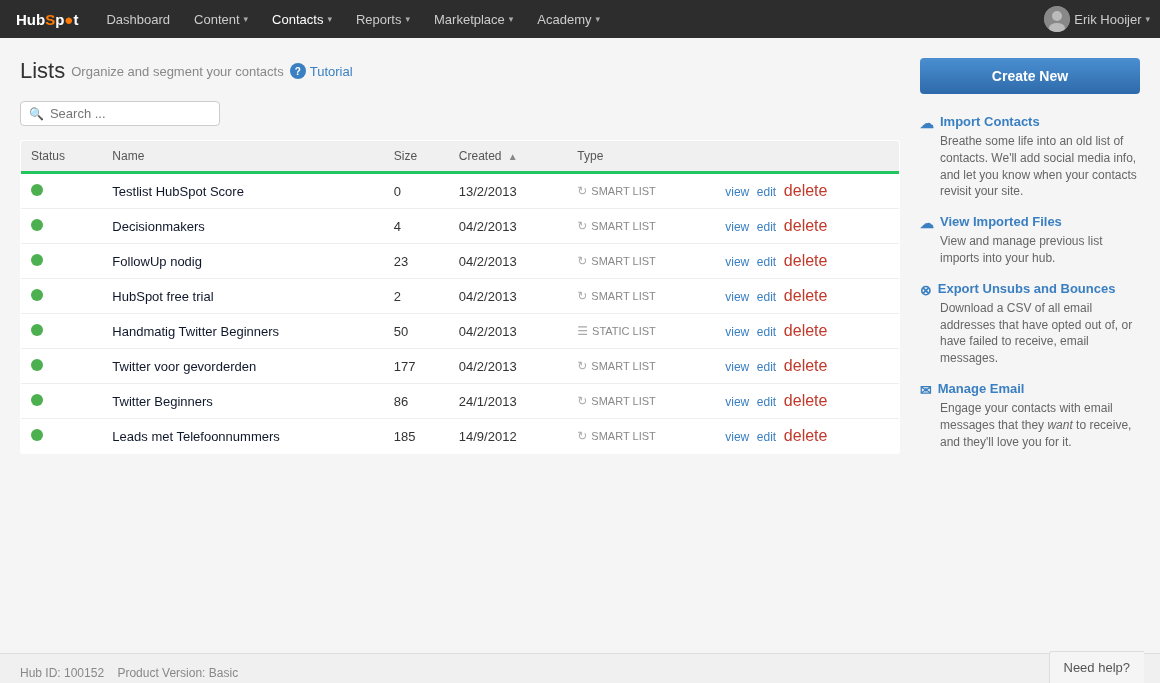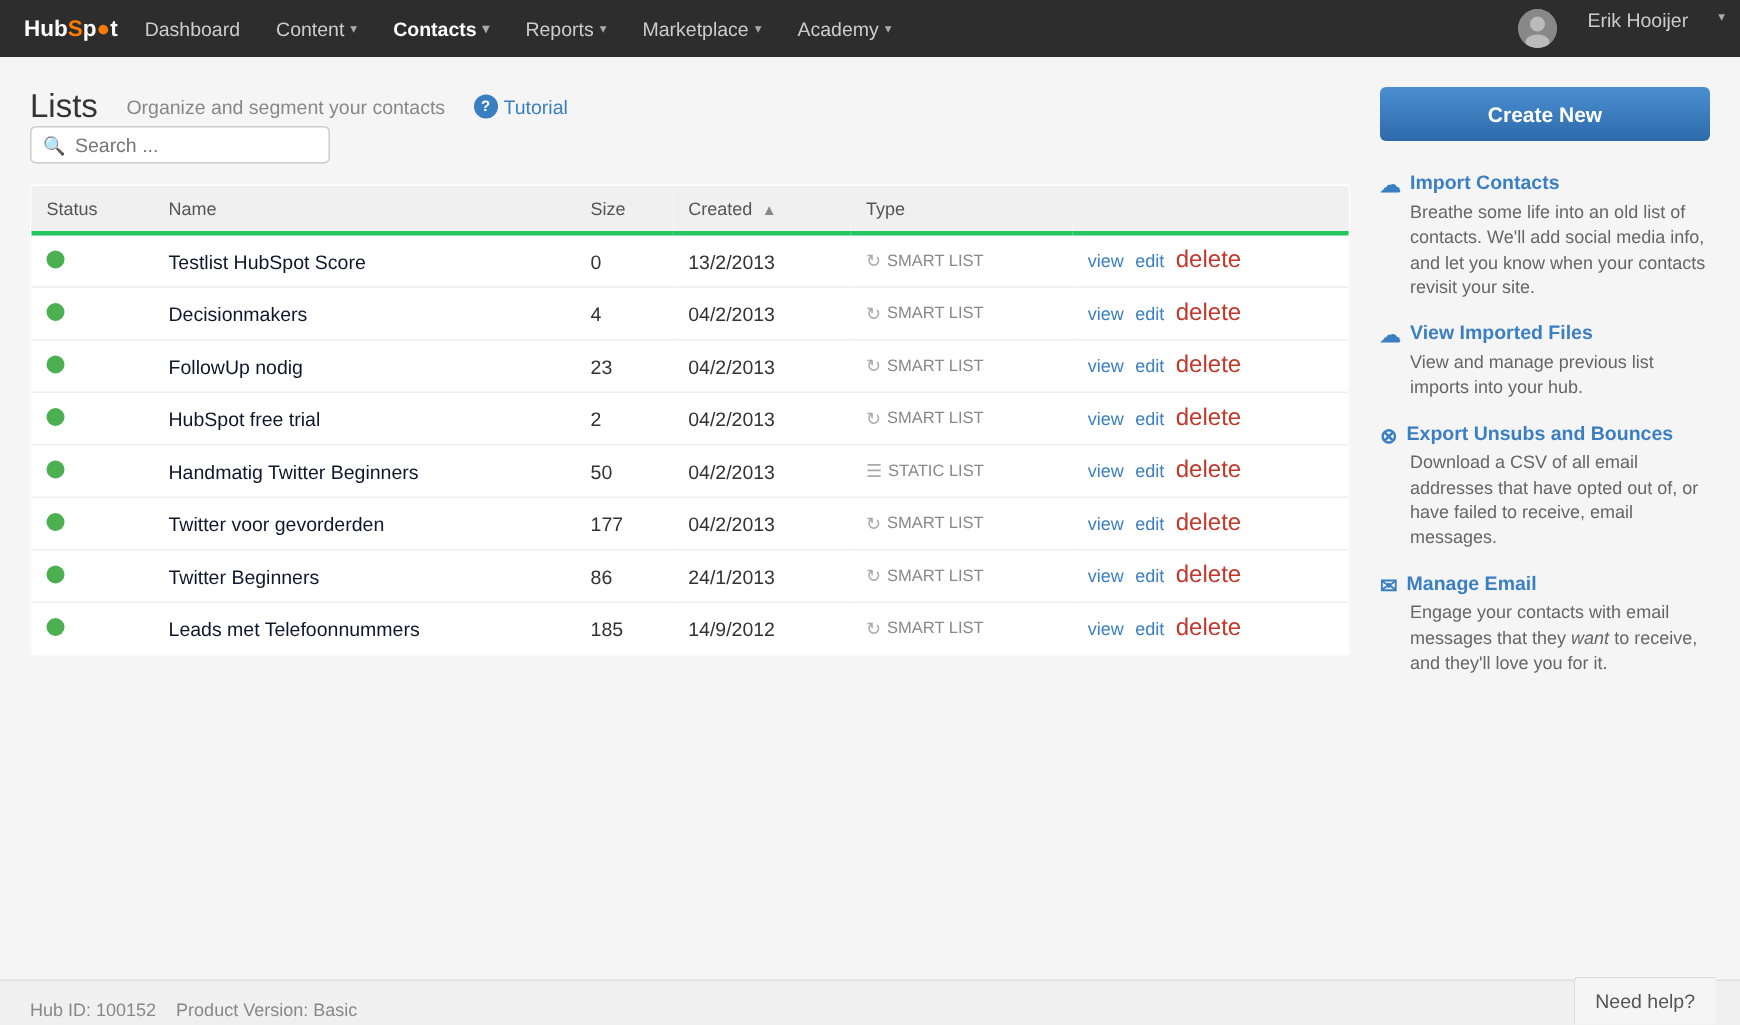--- a/index.html
+++ b/index.html
@@ -10,20 +10,21 @@
       background: #2d2d2d;
       height: 38px;
       display: flex;
       align-items: center;
       padding: 0 10px;
       gap: 0;
     }
     .navbar-logo {
       display: flex;
       align-items: center;
+      margin-right: 10px;
     }
     .navbar-logo .logo-box {
       background: #2d2d2d;
       padding: 4px 6px;
       border-radius: 3px;
       display: flex;
       align-items: center;
     }
     .logo-text {
       color: white;
@@ -39,26 +40,27 @@
       color: #ccc;
       font-size: 13px;
       padding: 0 12px;
       height: 38px;
       display: flex;
       align-items: center;
       cursor: pointer;
       text-decoration: none;
       gap: 4px;
     }
-    .nav-item.active { color: white; font-weight: bold; justify-content: center; }
+    .nav-item.active { color: white; font-weight: normal; justify-content: center; }
     .nav-chevron { font-size: 9px; color: #aaa; }
     .navbar-right {
       margin-left: auto;
       display: flex;
-      gap: 20px;
+      align-items: center;
+      gap: 4px;
       color: #ccc;
       cursor: pointer;
     }
     .avatar-circle {
       width: 26px;
       height: 26px;
       border-radius: 50%;
       background: #888;
       overflow: hidden;
       display: flex;
@@ -76,22 +78,22 @@
       gap: 20px;
       min-height: calc(100vh - 38px - 50px);
     }
 
     
     .main-area { flex: 1; }
 
     .page-header {
       display: flex;
       align-items: center;
-      gap: 19px;
-      margin-bottom: 0;
+      gap: 6px;
+      margin-bottom: 17px;
     }
     .page-title {
       font-size: 22px;
       font-weight: normal;
       color: #333;
     }
     .page-subtitle {
       color: #888;
       font-size: 13px;
     }

